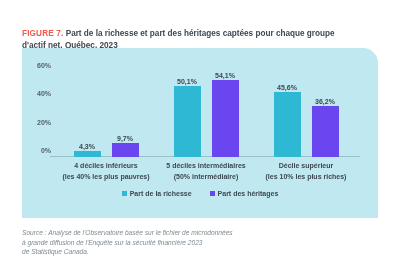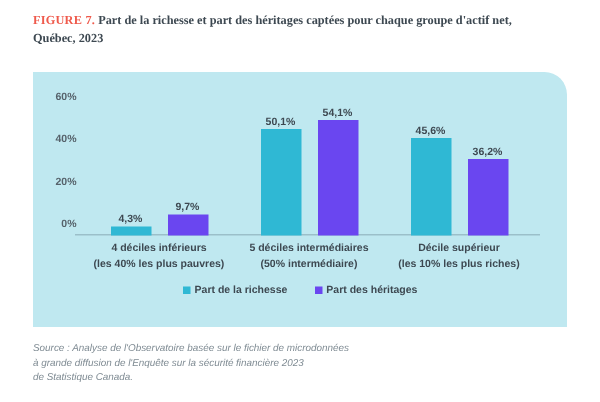--- a/index.html
+++ b/index.html
@@ -12,27 +12,26 @@
     background: #ffffff;
     font-family: "Liberation Sans", sans-serif;
     overflow: hidden;
     position: relative;
   }
 
   
   #title-block {
     position: absolute;
     left: 22px;
-    top: 8px;
+    top: 28px;
     width: 320px;
     font-size: 8.2px;
     line-height: 11.6px;
     color: #3f4a52;
     font-weight: bold;
-    font-family: Liberation Serif, serif;
   }
   #figure-tag {
     color: #ef5a4c;
     font-weight: bold;
     letter-spacing: 0.15px;
   }
   #title-text {
     font-weight: bold;
     color: #3d4851;
   }

